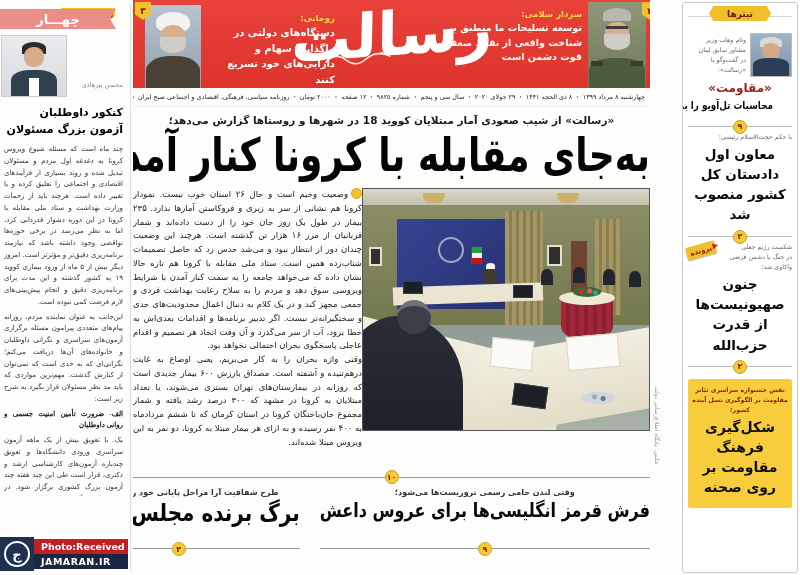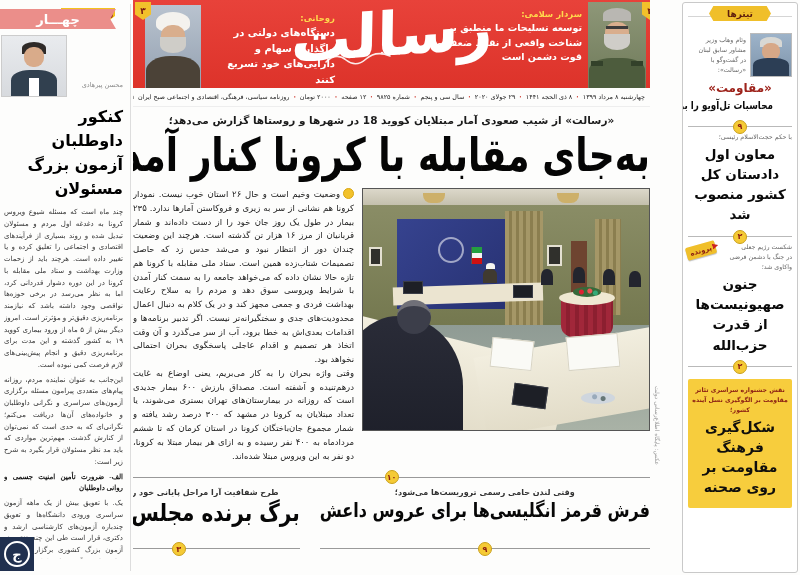--- a/index.html
+++ b/index.html
@@ -21,21 +21,21 @@
                display:flex; align-items:center; justify-content:center;
                clip-path:polygon(0 0,100% 0,95% 50%,100% 100%,0 100%); }
   .ed-author-row { display:flex; gap:5px; margin-top:5px; }
   .ed-photo { width:66px; height:62px; flex-shrink:0; position:relative; overflow:hidden;
               background:linear-gradient(#e9ebee,#d7dade); border:1px solid #ccc; margin-right:10px; }
   .ed-hair { position:absolute; top:6px; left:50%; transform:translateX(-50%); width:24px; height:12px; border-radius:50% 50% 0 0; background:#2e2a28; }
   .ed-face { position:absolute; top:11px; left:50%; transform:translateX(-50%); width:20px; height:20px; border-radius:45%; background:#d9ab8a; }
   .ed-suit { position:absolute; bottom:0; left:50%; transform:translateX(-50%); width:46px; height:26px; border-radius:40% 40% 0 0; background:#31404f; }
   .ed-shirt { position:absolute; bottom:0; left:50%; transform:translateX(-50%); width:10px; height:18px; background:#fff; }
   .ed-author { font-size:6.5px; color:#8a8a8a; align-self:flex-end; padding-bottom:8px; white-space:nowrap;text-align:right; }
-  .ed-title { margin-top:8px; font-size:16px; font-weight:bold; color:#000; text-align:right; line-height:1.5; }
+  .ed-title { margin-top:8px; font-size:11px; font-weight:bold; color:#000; text-align:right; line-height:1.5; }
   .ed-body { margin-top:6px; font-size:7px; line-height:1.68; color:#333; text-align:justify; height:352px; overflow:hidden; }
   .ed-body p { margin-bottom:3px; }
   .ed-heading { font-weight:bold; color:#111;font-family:Liberation Serif, serif; }
   
   .watermark { position:absolute; bottom:4px; left:0; display:flex; align-items:center; direction:ltr; }
   .wm-logo { width:34px; height:34px; background:#20304f; display:flex; align-items:center; justify-content:center; }
   .wm-circle { width:26px; height:26px; border-radius:50%; border:2px solid #fff; color:#fff; font-size:13px;
                display:flex; align-items:center; justify-content:center; font-weight:bold; }
   .wm-text { display:flex; flex-direction:column; }
   .wm-red  { background:#c01f24; color:#fff; font-size:9.5px; font-weight:bold; padding:2px 7px; }
@@ -77,21 +77,21 @@
               border-bottom:1px solid #eee; white-space:nowrap; overflow:hidden; }
   .seg { padding:0 2px; }
   .seg:not(:first-child)::before { content:"·"; color:#cc3327; font-weight:bold; margin-left:4px; }
   .ltr { direction:ltr; unicode-bidi:embed; }
 
   
   .lead-kicker { margin-top:7px; text-align:center; font-size:10.5px; font-weight:bold; color:#1b1b1b; }
   .lead-headline-wrap { height:56px; text-align:center; overflow:visible; }
   .lead-headline { display:inline-block; font-size:36px; font-weight:bold; color:#050505; letter-spacing:-1.5px;
                    white-space:nowrap; transform:scaleY(1.28); transform-origin:top center; line-height:1.25; }
-  .lead-body { display:flex; gap:8px; margin-top:6px; height:286px; }
+  .lead-body { display:flex; gap:0; margin-top:6px; height:286px; }
   .lead-text { flex:1; font-size:8.5px; line-height:1.62; color:#222; text-align:justify; overflow:hidden; }
   .lead-bullet { display:inline-block; width:11px; height:11px; border-radius:50%; background:#f2c12b;
                  margin-left:3px; vertical-align:-2px; border:1px solid #d8a613; }
   .lead-subhead { font-weight:bold; font-size:9px; color:#000; margin:3px 0; }
   .hl-mark { display:inline-block; width:7px; height:9px; background:#f2c12b; transform:skewX(-18deg); margin-left:3px; vertical-align:-1px; }
 
   
   .lead-photo { position:relative; width:288px; height:243px; flex-shrink:0; border:1px solid #555; overflow:hidden; background:#7f8461; }
   .ph-ceiling { position:absolute; top:0; left:0; right:0; height:16px; background:linear-gradient(#dcd8ca,#c4c0ad); }
   .ph-wall { position:absolute; top:16px; left:0; right:0; height:120px; background:linear-gradient(#8a8d66,#74784f); }
@@ -212,20 +212,24 @@
       <p>چند ماه است که مسئله شیوع ویروس کرونا به دغدغه اول مردم و مسئولان تبدیل شده و روند بسیاری از فرآیندهای اقتصادی و اجتماعی را تعلیق کرده و یا تغییر داده است. هرچند باید از زحمات وزارت بهداشت و ستاد ملی مقابله با کرونا در این دوره دشوار قدردانی کرد، اما به نظر می‌رسد در برخی حوزه‌ها نواقصی وجود داشته باشد که نیازمند برنامه‌ریزی دقیق‌تر و مؤثرتر است. امروز دیگر بیش از ۵ ماه از ورود بیماری کووید ۱۹ به کشور گذشته و این مدت برای برنامه‌ریزی دقیق و انجام پیش‌بینی‌های لازم فرصت کمی نبوده است.</p>
       <p>این‌جانب به عنوان نماینده مردم، روزانه پیام‌های متعددی پیرامون مسئله برگزاری آزمون‌های سراسری و نگرانی داوطلبان و خانواده‌های آن‌ها دریافت می‌کنم؛ نگرانی‌ای که به حدی است که نمی‌توان از کنارش گذشت. مهم‌ترین مواردی که باید مد نظر مسئولان قرار بگیرد به شرح زیر است:</p>
       <p class="ed-heading">الف- ضرورت تأمین امنیت جسمی و روانی داوطلبان</p>
       <p>یک. با تعویق بیش از یک ماهه آزمون سراسری ورودی دانشگاه‌ها و تعویق چندباره آزمون‌های کارشناسی ارشد و دکتری، قرار است طی این چند هفته چند آزمون بزرگ کشوری برگزار شود. در میان این آزمون‌ها، کنکور ورودی دانشگاه‌ها با بیش از یک میلیون نفر شرکت‌کننده و با احتساب برخی داوطلبان که در بیش از یک گروه آزمایشی شرکت می‌کنند، نزدیک به یک میلیون و چهارصد هزار نفر شرکت‌کننده دارد. آزمون کارشناسی ارشد نیز با نزدیک به ۷۰۰ هزار ثبت‌نام‌کننده در جایگاه بعدی قرار گرفته است؛ یعنی در مجموع بیش از دو میلیون خانواده با مسئله کنکور درگیرند.</p>
 
     </div>
     <div class="watermark">
       <div class="wm-logo">
         <div class="wm-circle">ج</div>
       </div>
+      <div class="wm-text">
+        <div class="wm-red">Photo:Received</div>
+        <div class="wm-dark">JAMARAN.IR</div>
+      </div>
     </div>
   </div>
 
   <div id="center">
 
     <div class="masthead">
       <div class="mh-badge lft">۳</div>
       <div class="mh-badge rgt">۲</div>
 
       <div class="mh-photo p-rouhani">

